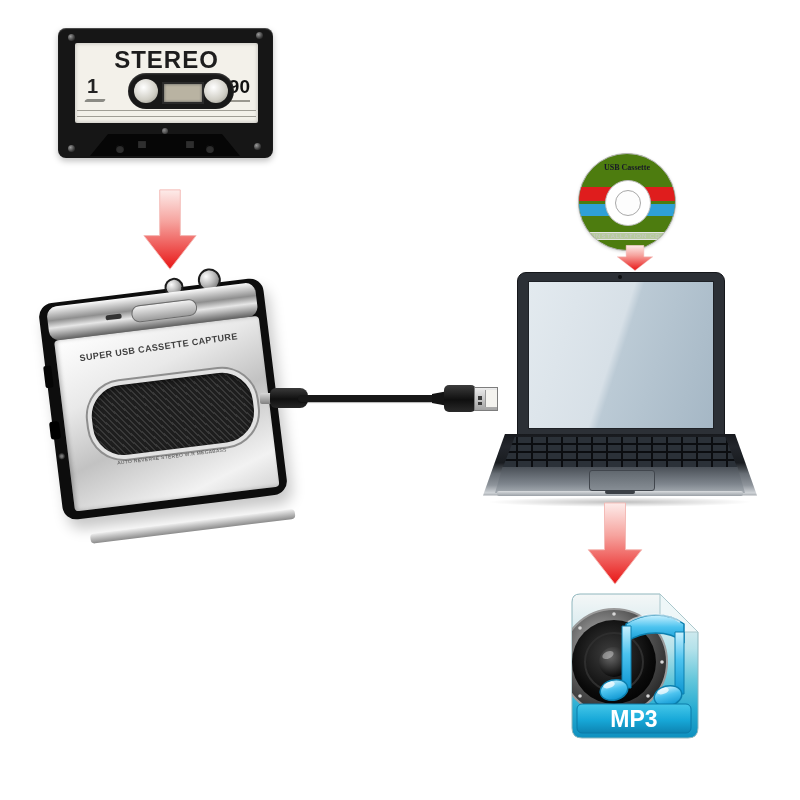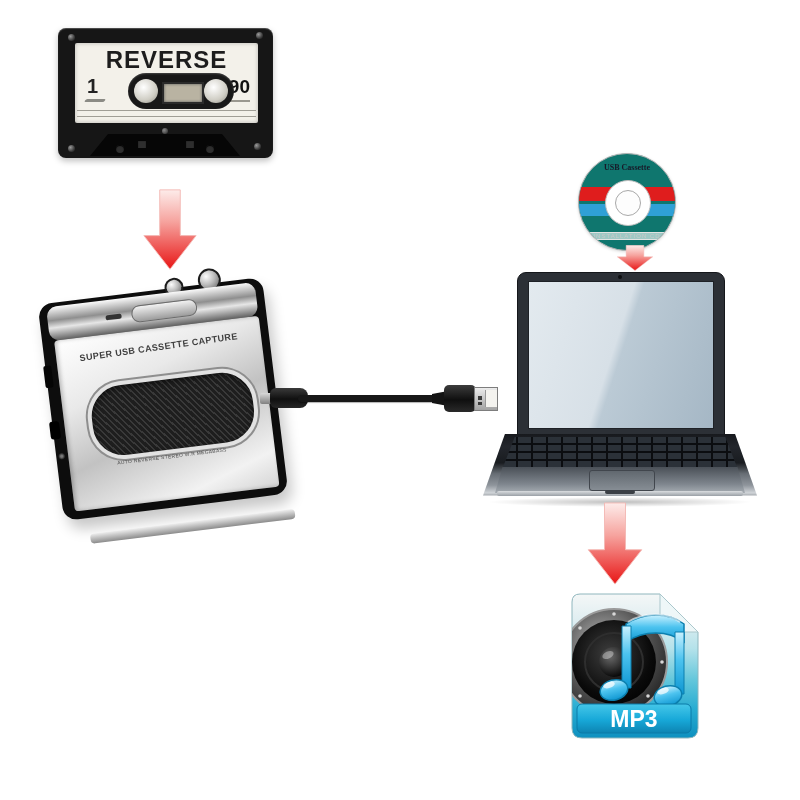--- a/index.html
+++ b/index.html
@@ -73,21 +73,21 @@
                clip-path:polygon(0 20%,100% 0,100% 100%,0 80%);}
   .usba-body{left:444px;top:385px;width:32px;height:27px;border-radius:5px;
              background:linear-gradient(180deg,#3c3c3c,#0f0f0f 55%,#2a2a2a);}
   .usba-shield{left:474px;top:387px;width:22px;height:22px;border:1px solid #7d7d7d;
                background:linear-gradient(180deg,#ececec,#a3a3a3);}
   .usba-face{left:485px;top:390px;width:11px;height:17px;background:#f4f3ef;border-left:1px solid #999;}
   .usba-pin{width:4px;height:4px;background:#3b3b3b;top:8px;}
 
   
   .cd{left:578px;top:153px;width:98px;height:98px;}
-  .cd-disc{left:0;top:0;width:96px;height:96px;border-radius:50%;background:#0f766e;border:1px solid #b3b3b3;
+  .cd-disc{left:0;top:0;width:96px;height:96px;border-radius:50%;background:#4d7c0f;border:1px solid #b3b3b3;
            overflow:hidden;box-shadow:0 1px 3px rgba(0,0,0,.15);}
   .cd-stripe-red{left:0;top:33px;width:100%;height:14px;}
   .cd-stripe-blue{left:0;top:50px;width:100%;height:12px;}
   .cd-hub{left:26px;top:26px;width:44px;height:44px;border-radius:50%;background:#ffffff;border:1px solid #bdbdbd;}
   .cd-hole{left:36px;top:36px;width:24px;height:24px;border-radius:50%;background:#fdfdfd;border:1px solid #a8a8a8;}
   .cd-title{left:0;top:9px;width:100%;text-align:center;font-size:8px;font-weight:bold;color:#181828;
             font-family:"Liberation Serif", serif;}
   .cd-subtitle{left:0;top:70px;width:100%;text-align:center;}
   .cd-subtitle span{display:inline-block;border:1px solid #e2e2e2;color:#c9c9c9;font-size:6px;
                     letter-spacing:1px;padding:0 3px;background:rgba(255,255,255,.6);}
@@ -121,21 +121,21 @@
 <body>
 
 <div class="canvas">
 
   <div class="abs cassette">
     <div class="abs screw" style="left:10px;top:6px;"></div>
     <div class="abs screw" style="left:198px;top:4px;"></div>
     <div class="abs screw" style="left:10px;top:117px;"></div>
     <div class="abs screw" style="left:196px;top:115px;"></div>
     <div class="abs tape-label">
-      <div class="abs tape-title">REVERSE</div>
+      <div class="abs tape-title">STEREO</div>
       <div class="abs side-num">1</div>
       <div class="abs side-scribble"></div>
       <div class="abs type-code">C90</div>
       <div class="abs type-fineline"></div>
       <div class="abs hub-plate">
         <div class="abs spool" style="left:6px;"></div>
         <div class="abs spool" style="left:76px;"></div>
         <div class="abs tape-window"></div>
       </div>
       <div class="abs label-line" style="top:67px;"></div>

